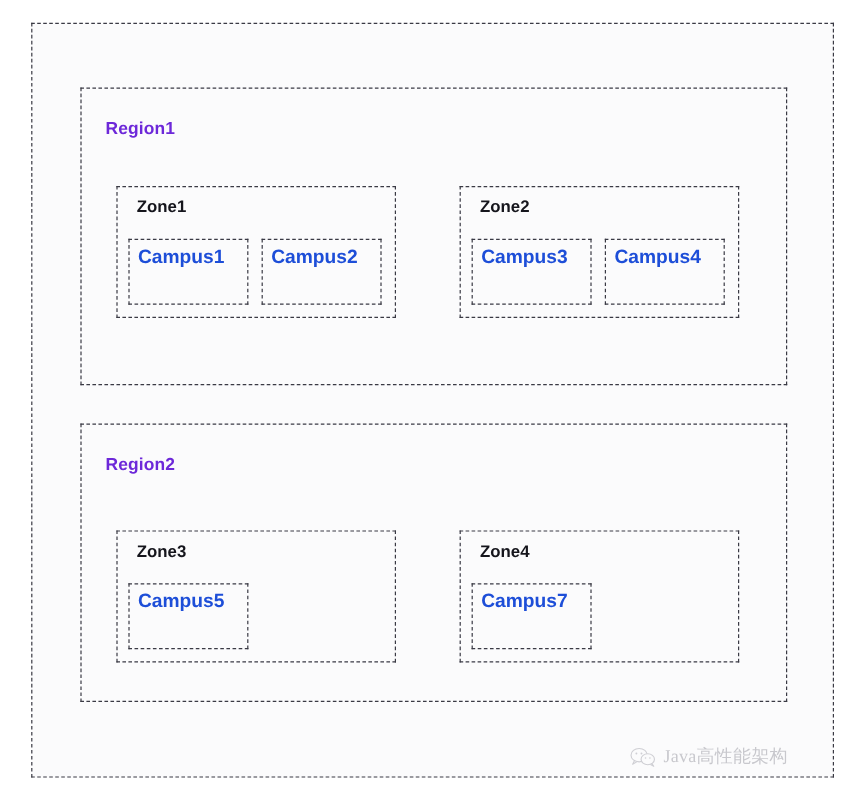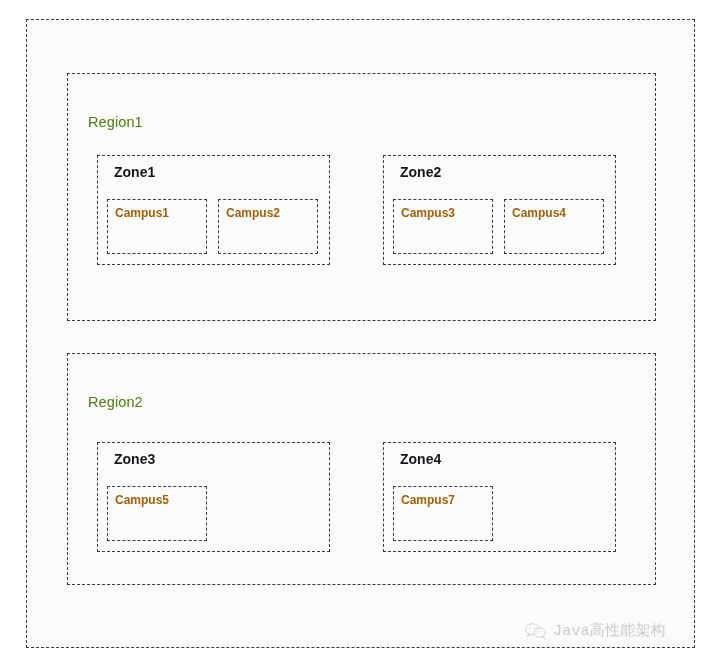--- a/index.html
+++ b/index.html
@@ -43,24 +43,24 @@
     width: 589px;
     height: 248px;
   }
 
   .region-1 { left: 40px; top: 53px; }
   .region-2 { left: 40px; top: 333px; height: 232px; }
 
   .region-label {
     position: absolute;
     left: 20px;
-    top: 40px;
+    top: 26px;
     font-size: 14.5px;
-    font-weight: normal;
-    color: #4d7c0f;
+    font-weight: bold;
+    color: #6d28d9;
     letter-spacing: 0.1px;
     white-space: nowrap;
   }
 
   .zone-box {
     position: absolute;
     box-sizing: border-box;
     background: #fbfbfc;
     border: 1px dashed #3a3a44;
     width: 233px;
@@ -90,23 +90,23 @@
     height: 55px;
     top: 43px;
   }
   .campus-a { left: 9px; }
   .campus-b { left: 120px; text-decoration: underline; }
 
   .campus-label {
     position: absolute;
     left: 7px;
     top: 6px;
-    font-size: 12px;
+    font-size: 16px;
     font-weight: bold;
-    color: #a16207;
+    color: #1d4ed8;
     white-space: nowrap;
   }
 
   
   .watermark {
     position: absolute;
     left: 525px;
     top: 621px;
     display: flex;
     align-items: center;
@@ -114,21 +114,21 @@
     opacity: 0.45;
   }
   .wechat-icon {
     width: 22px;
     height: 18px;
     display: block;
   }
   .watermark-text {
     font-size: 15px;
     color: #8b8b95;
-    font-family: Liberation Mono, monospace;
+    font-family: Liberation Serif, serif;
     letter-spacing: 0.2px;
     white-space: nowrap;
   }
 </style>
 </head>
 <body>
 
 <div id="canvas">
 
   <div class="dbox outer-box">

